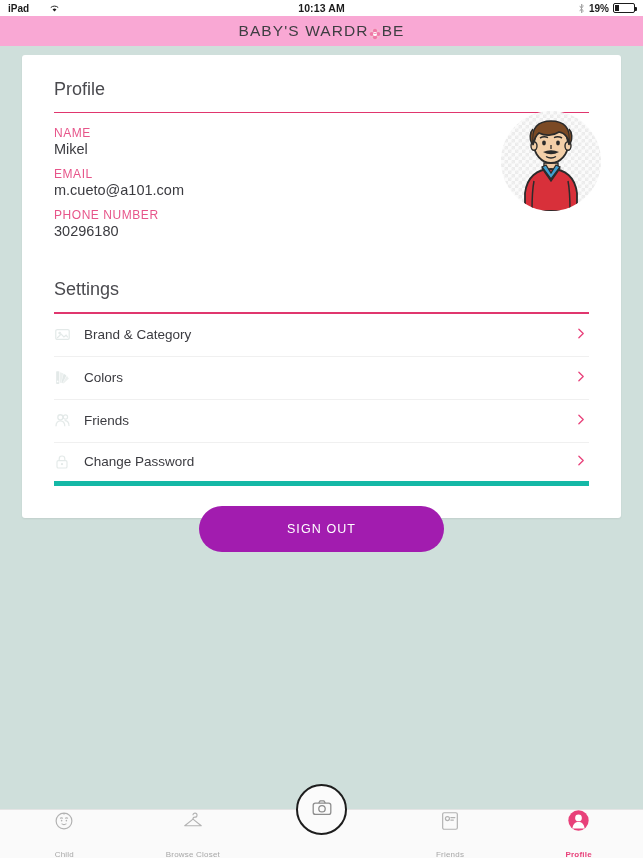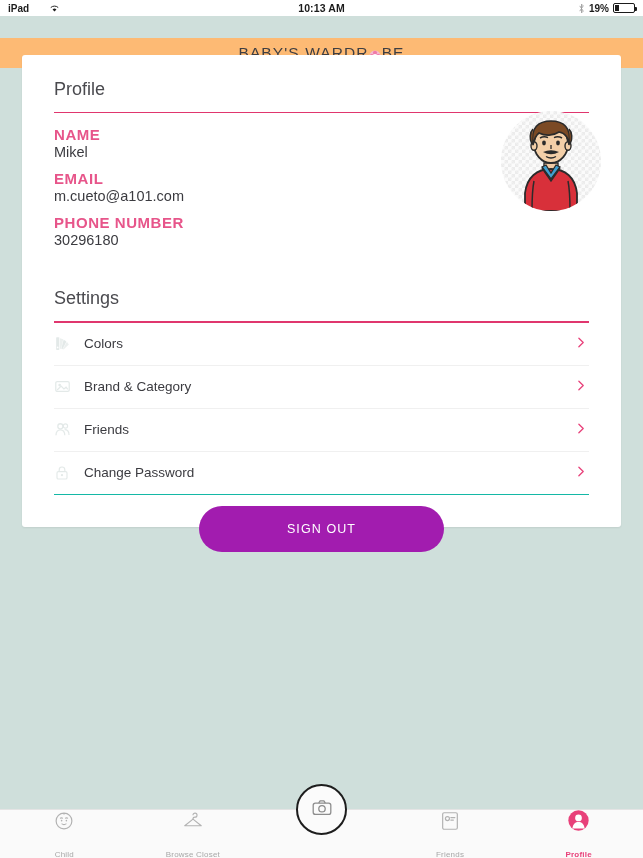--- a/index.html
+++ b/index.html
@@ -35,22 +35,22 @@
     position:relative; display:inline-block;
   }
   .batt:after{
     content:""; position:absolute; right:-3px; top:3px;
     width:2px;height:4px;background:#1b1b1b;border-radius:0 1px 1px 0;
   }
   .batt i{ position:absolute; left:1px; top:1px; bottom:1px; width:18%; background:#1b1b1b; display:block; }
 
   
   .navbar{
-    height:30px; background:#fdba74;
-    display:flex; align-items:center; justify-content:center;margin-top:22px;
+    height:30px; background:#f9a8d4;
+    display:flex; align-items:center; justify-content:center;
   }
   .logo{
     font-size:15.5px; color:#3e3e42; letter-spacing:1.1px;
     display:flex; align-items:center; font-weight:400;
   }
   .logo .flower{
     display:inline-block; width:12px; height:12px; position:relative;
     margin:0 .5px; transform:translateY(1px);
   }
 
@@ -72,22 +72,22 @@
 
   .edit-btn{
     position:absolute; right:32px; top:72px;
     width:26px;height:26px;border-radius:50%;
     background:#b9b9b9; display:flex; align-items:center; justify-content:center;
     cursor:pointer;
   }
 
   .fields{ padding-top:13px; position:relative; }
   .flabel{
-    font-size:15px; color:#e7558a; letter-spacing:.55px;
-    margin-bottom:1px; font-weight:700;
+    font-size:12px; color:#e7558a; letter-spacing:.55px;
+    margin-bottom:1px; font-weight:400;
   }
   .fvalue{
     font-size:14.5px; color:#3b3b40; margin-bottom:10px; font-weight:400;
   }
   .fvalue:last-child{ margin-bottom:0; }
 
   .avatar{
     position:absolute; right:-12px; top:-2px;
     width:100px;height:100px;border-radius:50%;
     overflow:hidden;
@@ -98,21 +98,21 @@
     background-position:0 0,3.5px 3.5px;
   }
   .avatar svg{ display:block; width:100%; height:100%; }
 
   .settings-title{ padding-top:30px; }
 
   .srow{
     height:43px; display:flex; align-items:center;
     border-bottom:1px solid #f0f0f0; cursor:pointer;
   }
-  .srow:last-child{ border-bottom:1px solid #14b8a6; }
+  .srow:last-child{ border-bottom:5px solid #14b8a6; }
   .srow-icon{
     width:30px; display:flex; align-items:center; justify-content:flex-start;
     opacity:.85;
   }
   .srow-label{ font-size:13.5px; color:#3b3b40; flex:1; }
   .chev{ margin-right:2px; }
 
   .card-footer{ height:32px; }
 
   
@@ -260,44 +260,44 @@
         </svg>
       </div>
     </div>
 
     <div class="section-title settings-title">Settings</div>
     <div class="section-rule"></div>
 
     <div class="srow">
       <span class="srow-icon">
         <svg viewBox="0 0 24 24" width="17" height="17">
+          <rect x="2.5" y="5" width="19" height="14" rx="2" fill="none" stroke="#dfe6e5" stroke-width="1.8"></rect>
+          <circle cx="8" cy="10" r="1.9" fill="#dfe6e5"></circle>
+          <path d="M4.5 17 L10 11.5 L14 15.5 L17 13 L19.5 16" fill="none" stroke="#dfe6e5" stroke-width="1.8"></path>
+        </svg>
+      </span>
+      <span class="srow-label">Brand &amp; Category</span>
+      <span class="chev">
+        <svg viewBox="0 0 24 24" width="13" height="13">
+          <path d="M9 4 L17 12 L9 20" fill="none" stroke="#e8417a" stroke-width="2.4" stroke-linecap="round" stroke-linejoin="round"></path>
+        </svg>
+      </span>
+    </div>
+
+    <div class="srow">
+      <span class="srow-icon">
+        <svg viewBox="0 0 24 24" width="17" height="17">
           <rect x="3" y="3" width="4.5" height="18" rx="1" fill="#dfe6e5"></rect>
           <path d="M8.5 4.5 L13 6 L10 20 L8.5 19 Z" fill="#e9eeed"></path>
           <path d="M13.6 6.4 L17.6 9 L12 20 L10.4 19.4 Z" fill="#dfe6e5"></path>
           <path d="M18.2 9.6 L21 13.5 L13.6 20.5 L12.4 19.8 Z" fill="#e9eeed"></path>
           <circle cx="5.2" cy="17.5" r="1.2" fill="#ffffff"></circle>
         </svg>
       </span>
       <span class="srow-label">Colors</span>
-      <span class="chev">
-        <svg viewBox="0 0 24 24" width="13" height="13">
-          <path d="M9 4 L17 12 L9 20" fill="none" stroke="#e8417a" stroke-width="2.4" stroke-linecap="round" stroke-linejoin="round"></path>
-        </svg>
-      </span>
-    </div>
-
-    <div class="srow">
-      <span class="srow-icon">
-        <svg viewBox="0 0 24 24" width="17" height="17">
-          <rect x="2.5" y="5" width="19" height="14" rx="2" fill="none" stroke="#dfe6e5" stroke-width="1.8"></rect>
-          <circle cx="8" cy="10" r="1.9" fill="#dfe6e5"></circle>
-          <path d="M4.5 17 L10 11.5 L14 15.5 L17 13 L19.5 16" fill="none" stroke="#dfe6e5" stroke-width="1.8"></path>
-        </svg>
-      </span>
-      <span class="srow-label">Brand &amp; Category</span>
       <span class="chev">
         <svg viewBox="0 0 24 24" width="13" height="13">
           <path d="M9 4 L17 12 L9 20" fill="none" stroke="#e8417a" stroke-width="2.4" stroke-linecap="round" stroke-linejoin="round"></path>
         </svg>
       </span>
     </div>
 
     <div class="srow">
       <span class="srow-icon">
         <svg viewBox="0 0 24 24" width="17" height="17">

